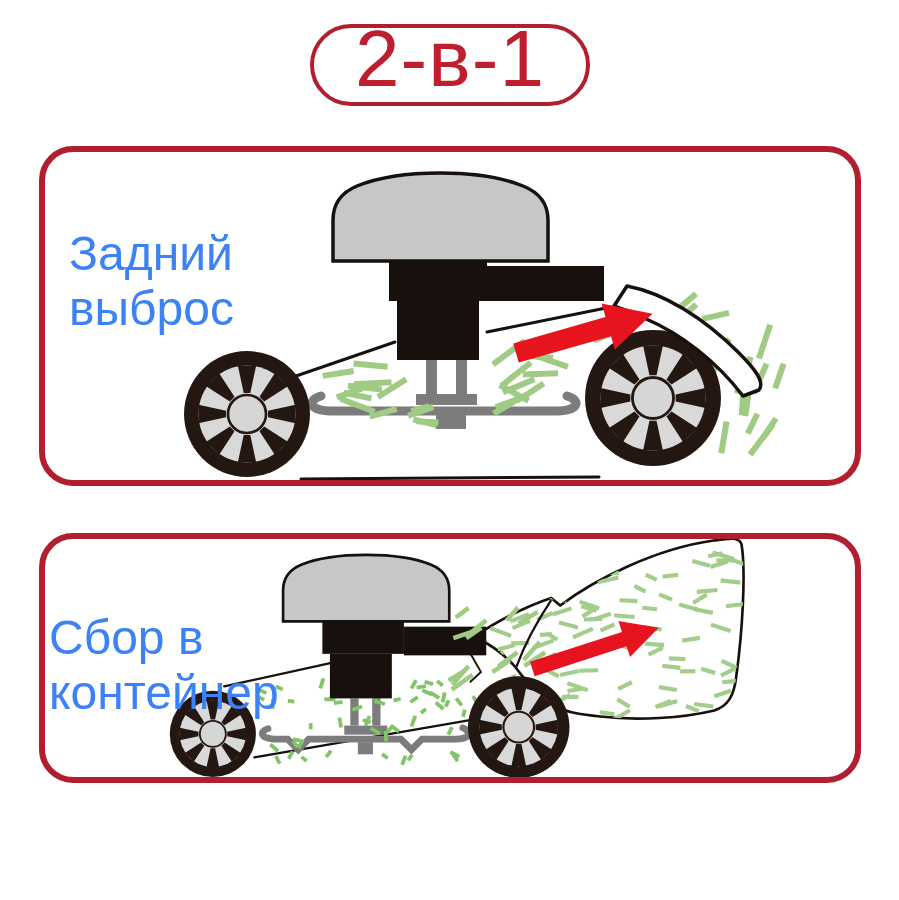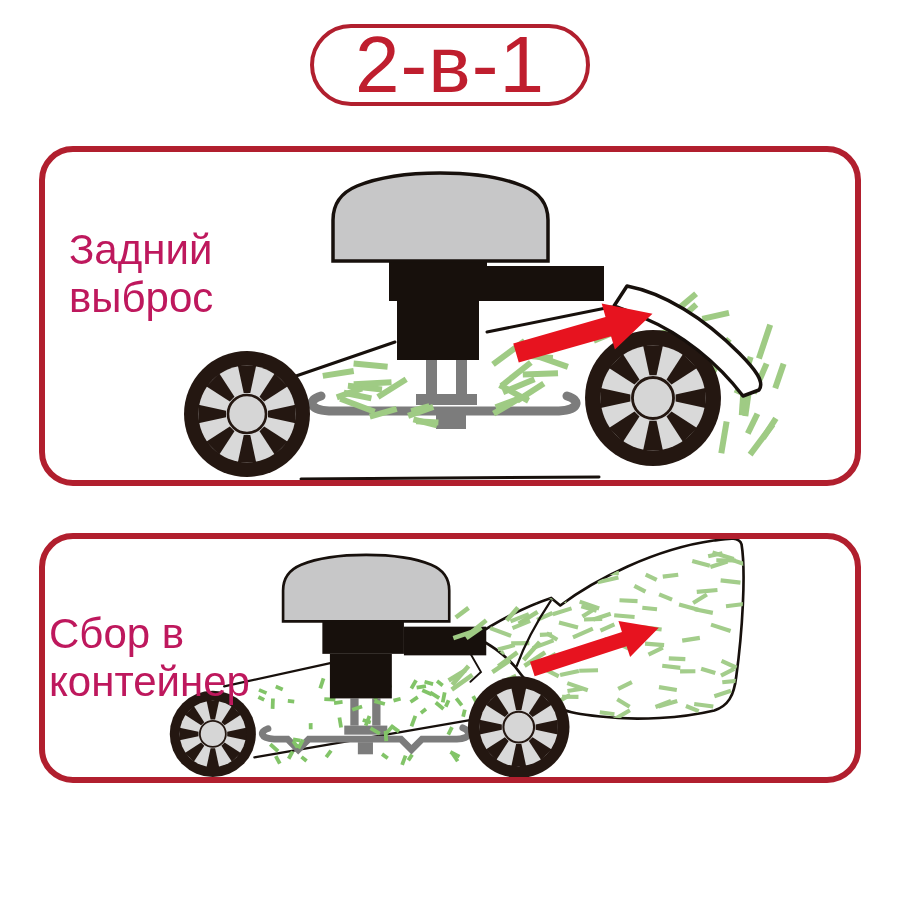--- a/index.html
+++ b/index.html
@@ -2,34 +2,34 @@
 <html><head>
 <meta charset="utf-8">
 <style>
   html,body{margin:0;padding:0;background:#ffffff;}
   body{width:899px;height:900px;font-family:"Liberation Sans",sans-serif;}
   .stage{position:relative;width:899px;height:900px;background:#ffffff;overflow:hidden;}
 
   .title-badge{
     position:absolute;left:310px;top:24px;width:280px;height:82px;
     border:4px solid #b11f2e;border-radius:45px;box-sizing:border-box;
-    display:flex;align-items:flex-start;justify-content:center;background:#ffffff;
+    display:flex;align-items:flex-end;justify-content:center;background:#ffffff;
   }
   .title-text{font-size:80px;line-height:1;color:#bf1e2e;letter-spacing:1px;transform:translateY(-3px);}
 
   .panel{position:absolute;left:39px;width:822px;}
   .panel-1{top:146px;height:340px;}
   .panel-2{top:533px;height:250px;}
   .panel-frame{
     position:absolute;inset:0;border:6px solid #b11f2e;border-radius:34px;
     box-sizing:border-box;pointer-events:none;background:transparent;z-index:3;
   }
   svg.scene{position:absolute;inset:0;width:100%;height:100%;display:block;z-index:1;}
   .panel-label{
-    position:absolute;font-size:42px;line-height:1.15;color:#be185d;
+    position:absolute;font-size:48px;line-height:1.15;color:#3b82f6;
     white-space:pre-line;z-index:2;
   }
   .p1-label{left:30px;top:80px;}
   .p2-label{left:10px;top:77px;}
 </style>
 </head>
 <body>
 
 <div class="stage">
 

